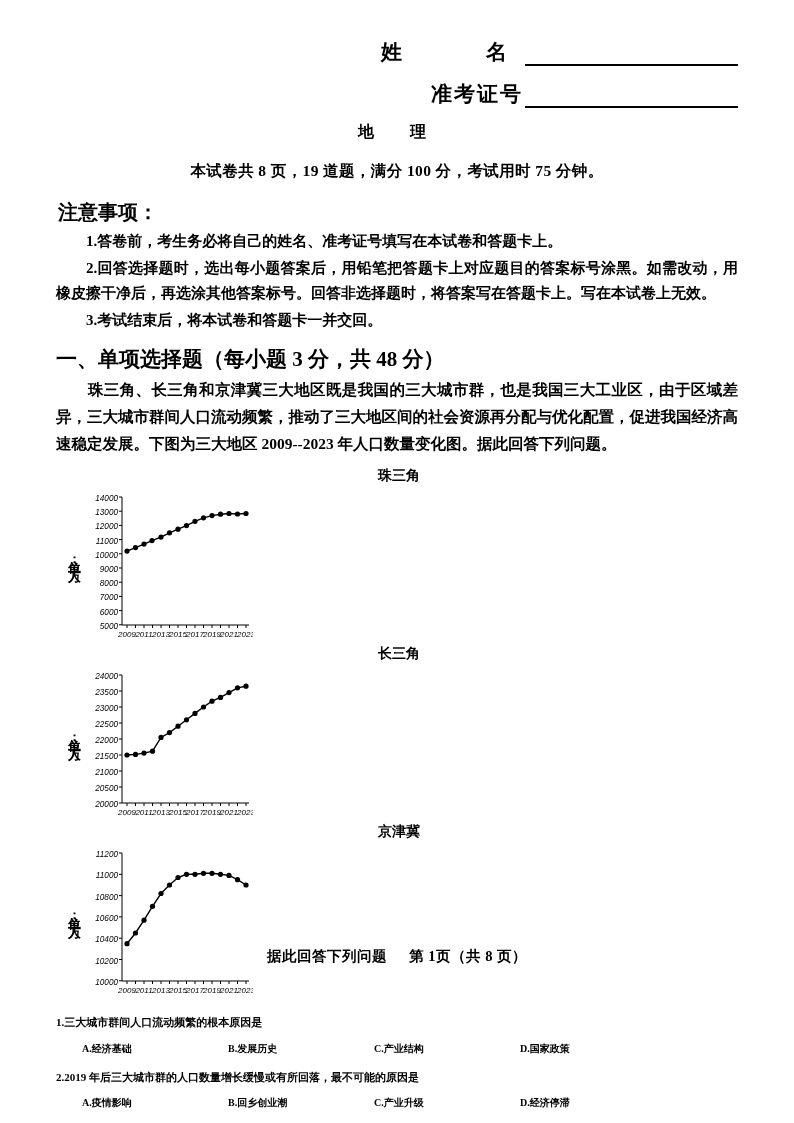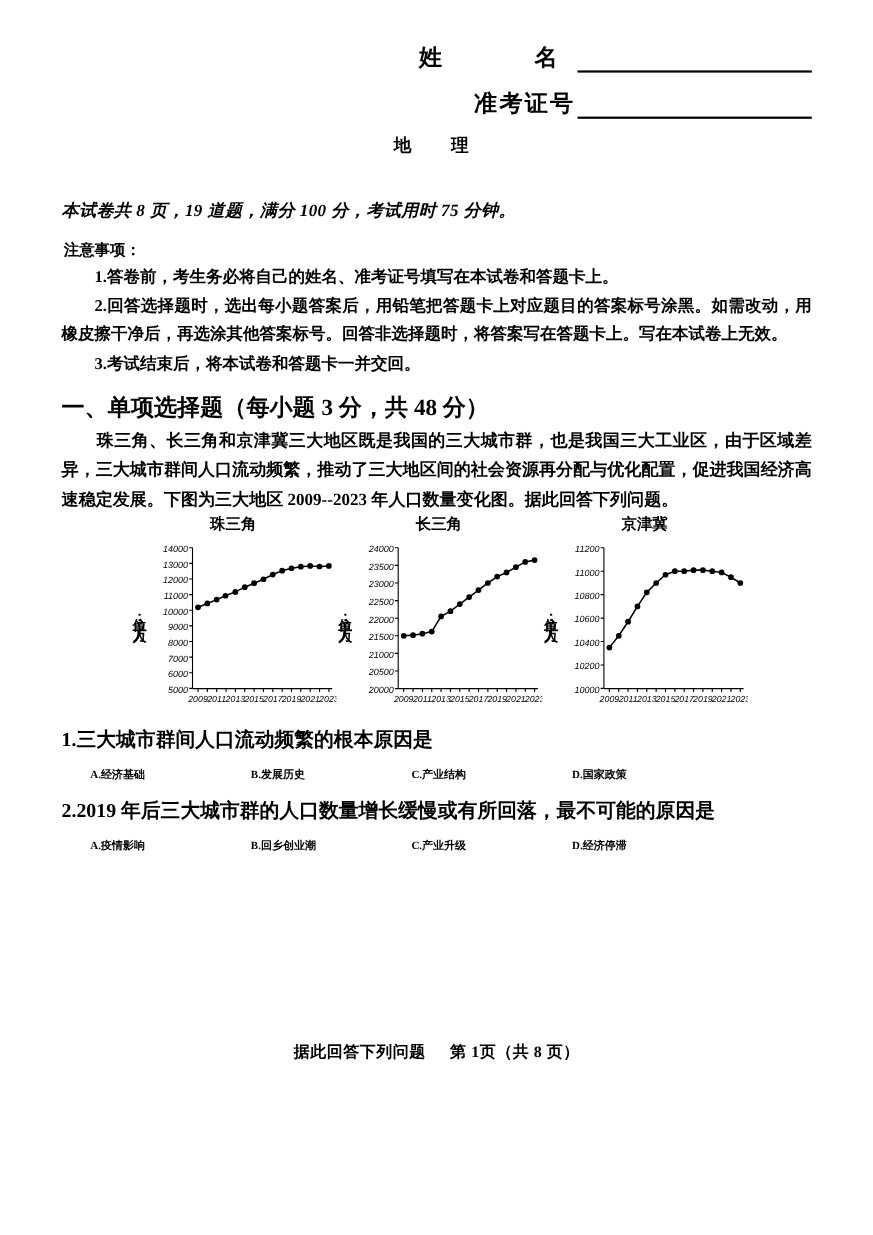--- a/index.html
+++ b/index.html
@@ -60,31 +60,30 @@
     letter-spacing: 1px;
   }
   .subject-title {
     text-align: center;
     font-size: 16px;
     font-weight: bold;
     letter-spacing: 10px;
     margin-top: 14px;
   }
   .exam-info {
-    text-align: left;
+    text-align: center;
     font-size: 15.5px;
     font-weight: bold;
-    margin-top: 38px;
+    margin-top: 18px;
     letter-spacing: 0.4px;
-    font-style: italic;
   }
 
   
   .notes-title {
-    font-size: 14px;
+    font-size: 20px;
     font-weight: bold;
     margin-top: 17px;
     margin-left: 2px;
   }
   .note-line {
     font-size: 15px;
     font-weight: bold;
     line-height: 1.62;
     text-align: justify;
     margin-top: 3px;
@@ -104,22 +103,24 @@
     font-weight: bold;
     line-height: 1.72;
     text-indent: 32px;
     text-align: justify;
     margin-top: 4px;
   }
 
   
   .charts {
     display: flex;
-    justify-content: center;
+    justify-content: space-between;
+    margin-top: 10px;
     padding: 0 6px 0 10px;
+    flex-direction: column;
   }
   .chart-box {
     position: relative;
   }
   .chart-title {
     text-align: center;
     font-size: 14px;
     font-weight: bold;
     margin-bottom: 2px;
   }
@@ -139,21 +140,21 @@
     width: 16px;
     margin-right: 1px;
     padding-bottom: 18px;
   }
   .chart-svg-wrap { line-height: 0; font-style: italic; }
   .tick-text { font-family: "Liberation Sans", sans-serif; font-size: 8.2px; fill:#000; }
   .tick-text-x { font-family: "Liberation Sans", sans-serif; font-size: 8px; fill:#000; }
 
   
   .question {
-    font-size: 18px;
+    font-size: 11px;
     font-weight: bold;
     margin-top: 13px;
     line-height: 1.5;
   }
   .options {
     display: flex;
     font-size: 10px;
     font-weight: bold;
     margin-top: 11px;
     padding-left: 26px;

